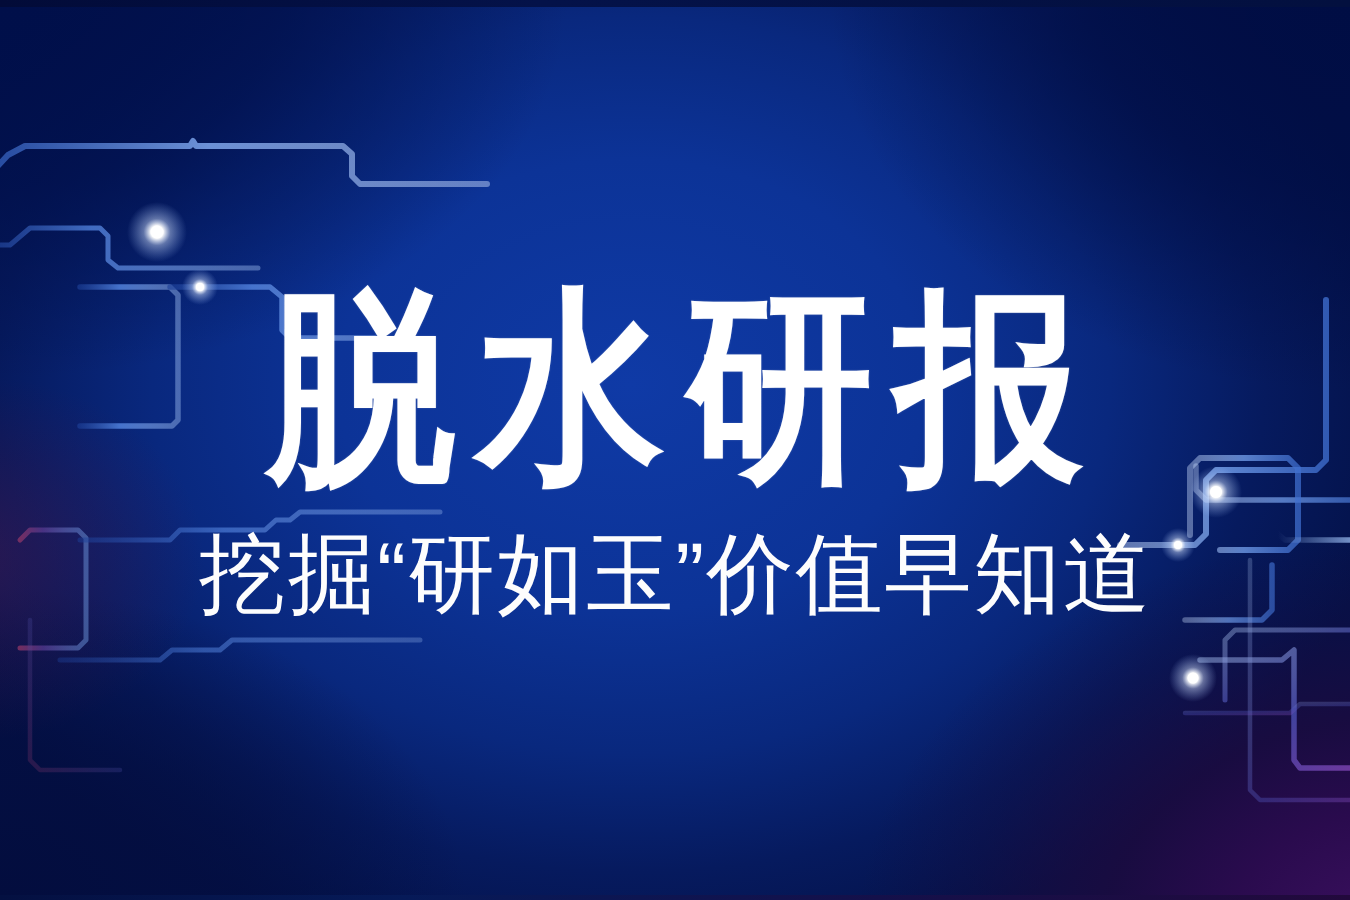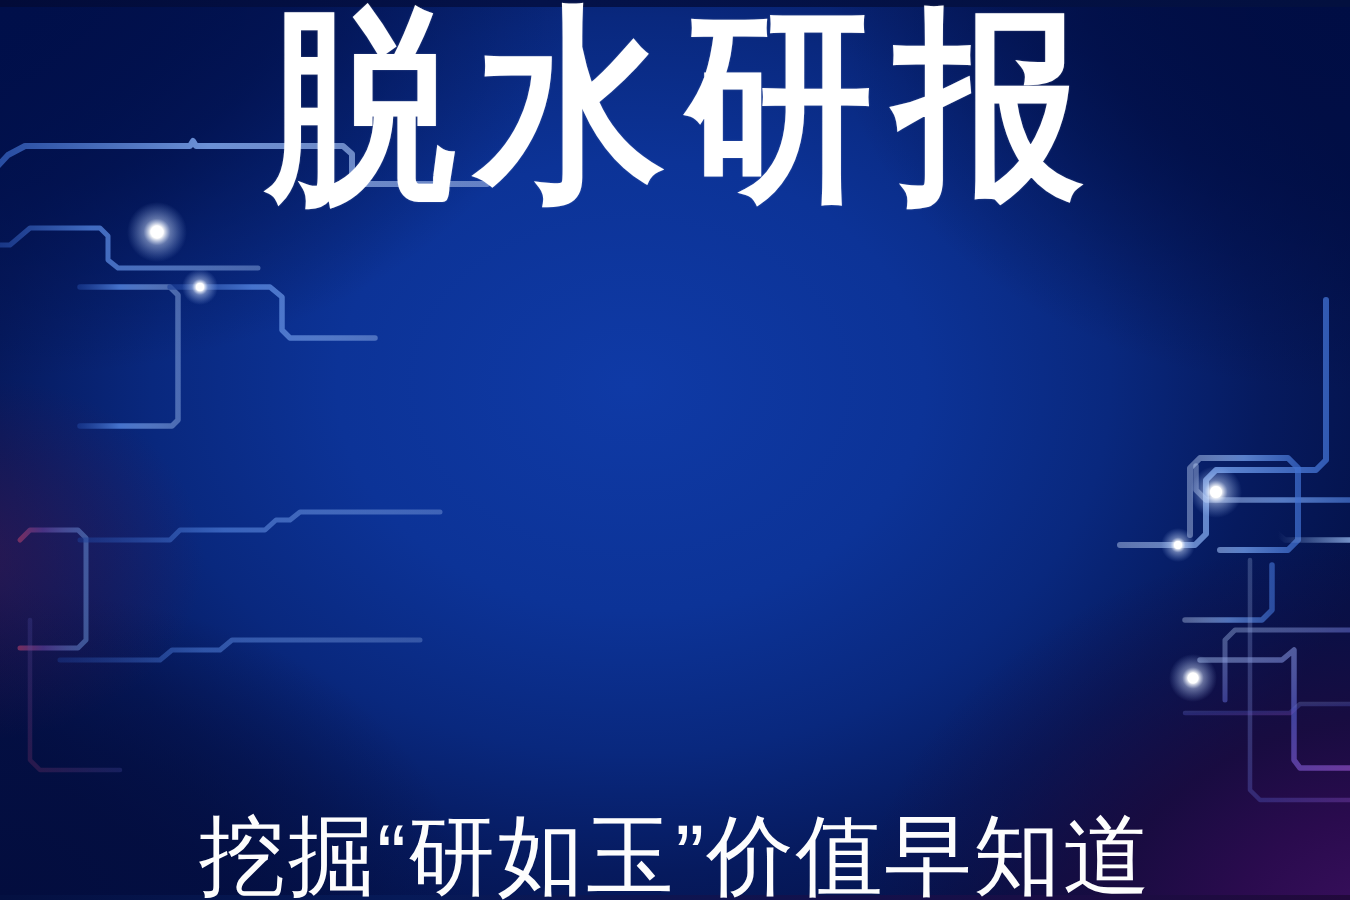--- a/index.html
+++ b/index.html
@@ -82,21 +82,21 @@
   
   .text-block {
     position: absolute;
     left: 0;
     top: 0;
     width: 1350px;
     height: 900px;
     display: flex;
     flex-direction: column;
     align-items: center;
-    justify-content: space-between;
+    justify-content: center;
   }
   .title {
     color: #ffffff;
     font-size: 196px;
     line-height: 1.0;
     font-weight: bold;
     letter-spacing: 22px;
     text-indent: 22px;
     margin: 0;
     transform: scaleX(0.96) scaleY(1.06);

